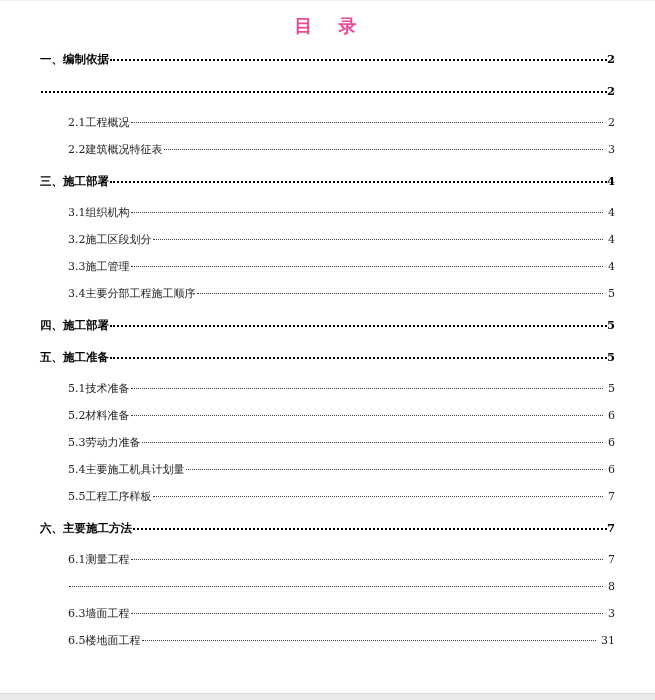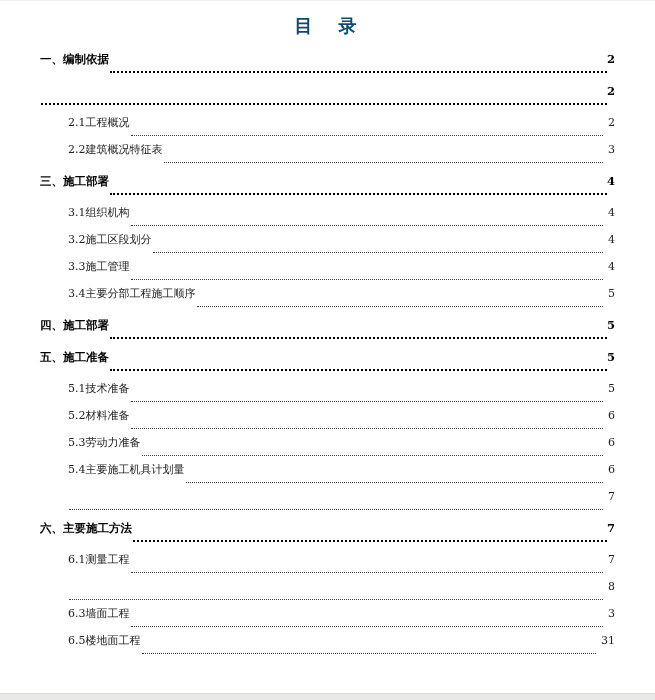--- a/index.html
+++ b/index.html
@@ -14,28 +14,28 @@
     overflow:hidden;
   }
   .doc-title{
     padding-top:10px;
     height:30px;line-height:30px;
     margin-bottom:3px;
     text-align:center;
     font-size:18px;
     font-weight:bold;
     letter-spacing:4px;
-    color:#0c4a6e;
+    color:#ec4899;
   }
   .toc-list{
     padding:0 40px;
   }
   .toc-row{
     display:flex;
-    align-items:flex-end;
+    align-items:center;
     height:27px;
     line-height:27px;
     font-size:11px;
     white-space:nowrap;
   }
   .toc-row.lv1{
     margin-top:5px;
     margin-bottom:4px;
     font-weight:bold;
     font-size:11.5px;
@@ -143,20 +143,21 @@
     <span class="toc-label">5.3劳动力准备</span>
     <span class="leader"></span>
     <span class="toc-page">6</span>
   </div>
       <div class="toc-row lv2">
     <span class="toc-label">5.4主要施工机具计划量</span>
     <span class="leader"></span>
     <span class="toc-page">6</span>
   </div>
       <div class="toc-row lv2">
+    <span class="toc-label">5.5工程工序样板</span>
     <span class="leader"></span>
     <span class="toc-page">7</span>
   </div>
       <div class="toc-row lv1">
     <span class="toc-label">六、主要施工方法</span>
     <span class="leader"></span>
     <span class="toc-page">7</span>
   </div>
       <div class="toc-row lv2">
     <span class="toc-label">6.1测量工程</span>

